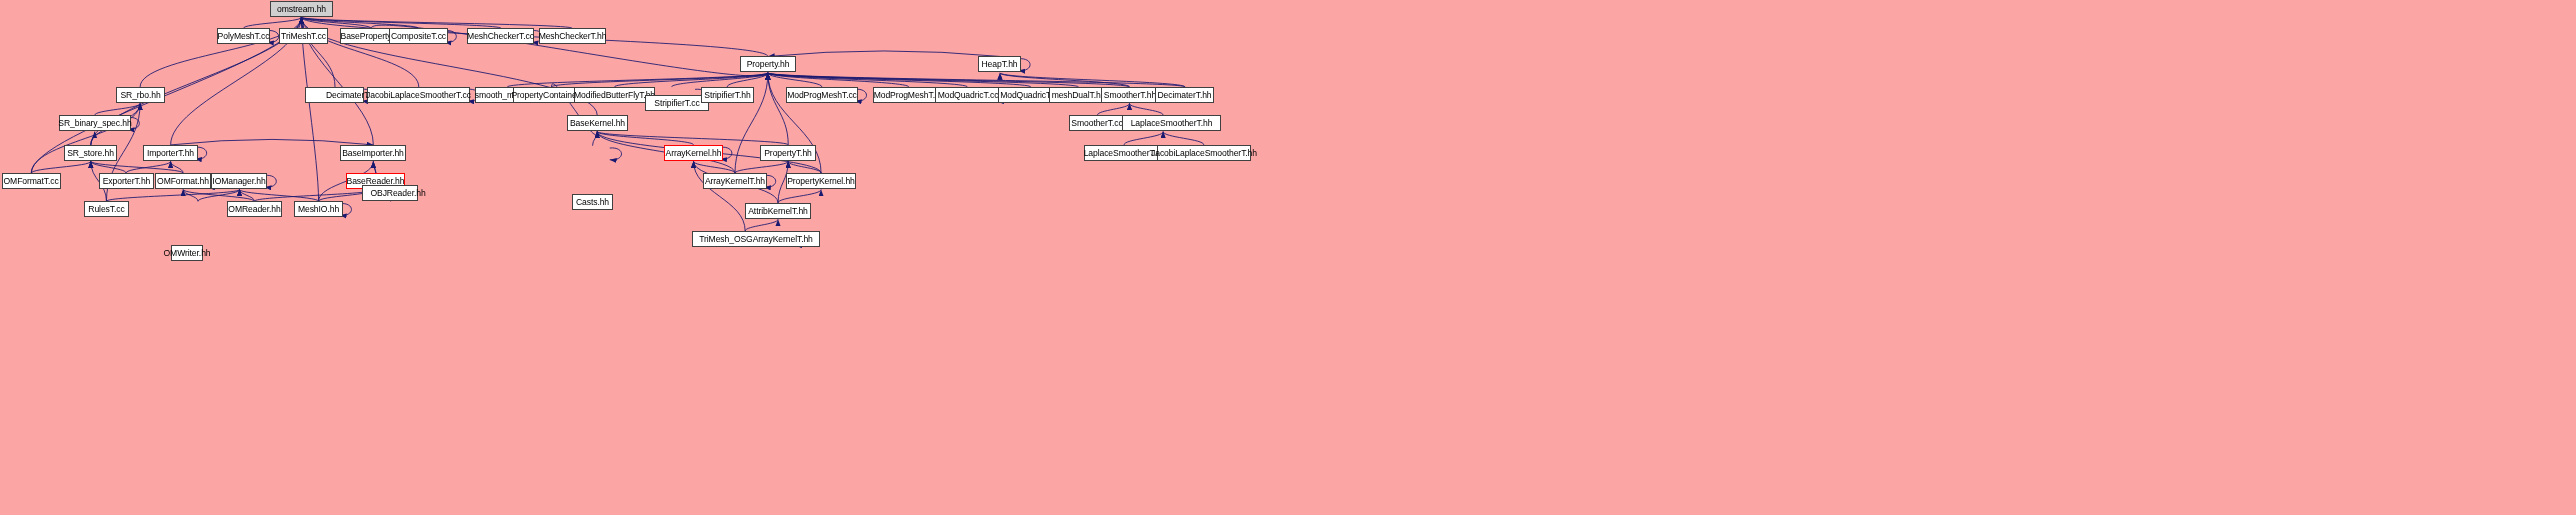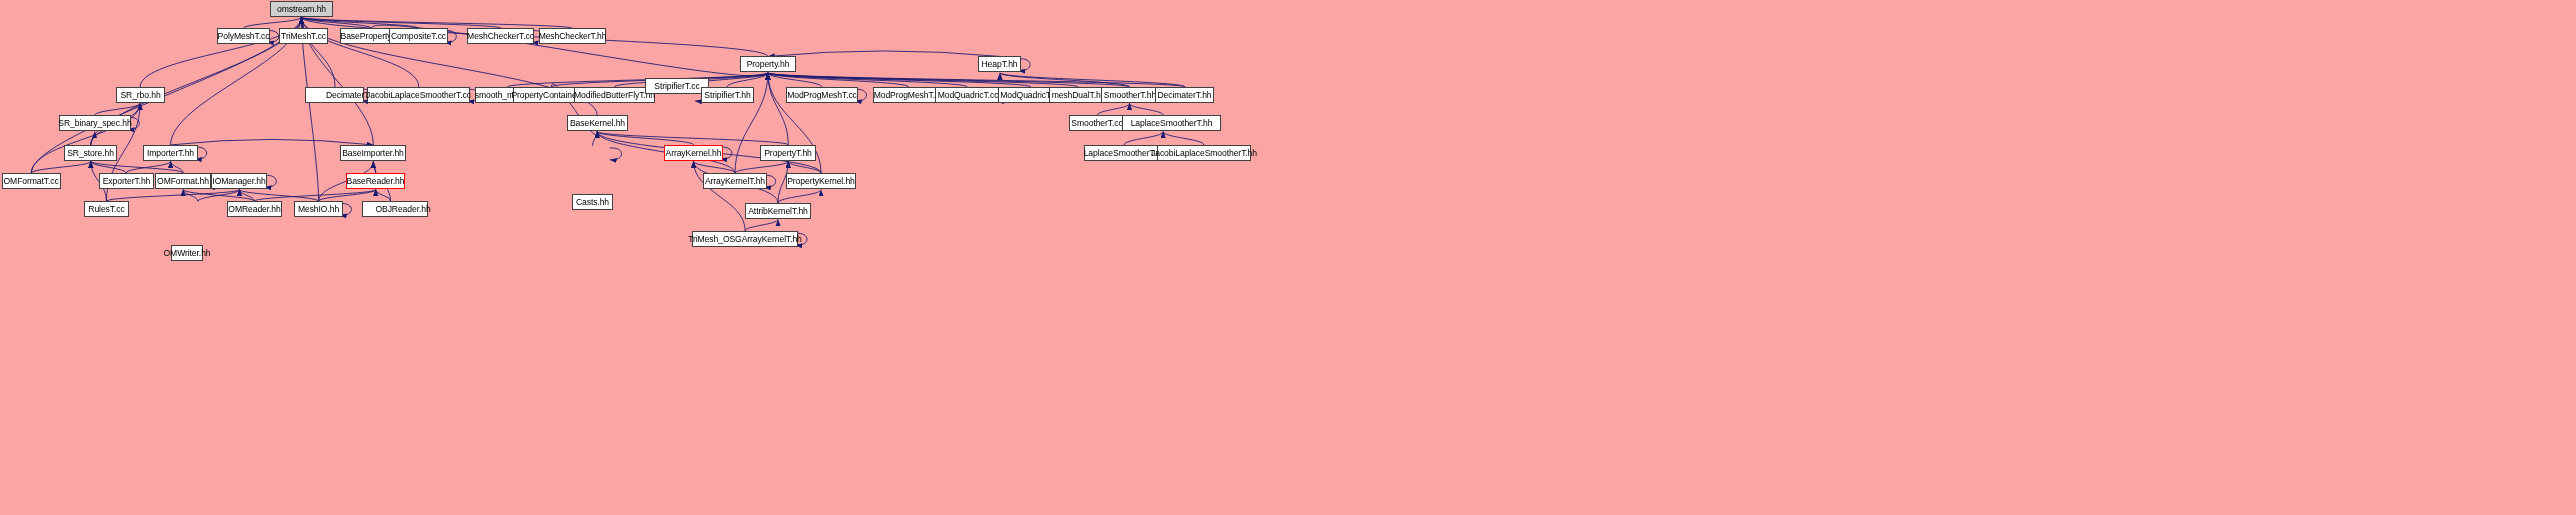--- a/index.html
+++ b/index.html
@@ -157,21 +157,21 @@
       <div class="node" style="left: 467px; top: 28px; width: 67px;">MeshCheckerT.cc</div>
       <div class="node" style="left: 539px; top: 28px; width: 67px;">MeshCheckerT.hh</div>
       <div class="node" style="left: 740px; top: 56px; width: 56px;">Property.hh</div>
       <div class="node" style="left: 978px; top: 56px; width: 43px;">HeapT.hh</div>
       <div class="node" style="left: 116px; top: 87px; width: 49px;">SR_rbo.hh</div>
       <div class="node" style="left: 305px; top: 87px; width: 59px; padding-left: 36px;">DecimaterT.cc</div>
       <div class="node" style="left: 367px; top: 87px; width: 103px;">JacobiLaplaceSmootherT.cc</div>
       <div class="node" style="left: 475px; top: 87px; width: 64px;">smooth_mesh.hh</div>
       <div class="node" style="left: 513px; top: 87px; width: 76px;">PropertyContainer.hh</div>
       <div class="node" style="left: 574px; top: 87px; width: 81px;">ModifiedButterFlyT.hh</div>
-      <div class="node" style="left: 645px; top: 78px; width: 64px;">StripifierT.cc</div>
+      <div class="node" style="left: 645px; top: 95px; width: 64px;">StripifierT.cc</div>
       <div class="node" style="left: 701px; top: 87px; width: 53px;">StripifierT.hh</div>
       <div class="node" style="left: 786px; top: 87px; width: 72px;">ModProgMeshT.cc</div>
       <div class="node" style="left: 873px; top: 87px; width: 72px;">ModProgMeshT.hh</div>
       <div class="node" style="left: 935px; top: 87px; width: 66px;">ModQuadricT.cc</div>
       <div class="node" style="left: 998px; top: 87px; width: 66px;">ModQuadricT.hh</div>
       <div class="node" style="left: 1049px; top: 87px; width: 59px;">meshDualT.hh</div>
       <div class="node" style="left: 1101px; top: 87px; width: 58px;">SmootherT.hh</div>
       <div class="node" style="left: 1155px; top: 87px; width: 59px;">DecimaterT.hh</div>
       <div class="node" style="left: 59px; top: 115px; width: 72px;">SR_binary_spec.hh</div>
       <div class="node" style="left: 567px; top: 115px; width: 61px;">BaseKernel.hh</div>
@@ -189,18 +189,18 @@
       <div class="node" style="left: 99px; top: 173px; width: 55px;">ExporterT.hh</div>
       <div class="node" style="left: 155px; top: 173px; width: 56px;">OMFormat.hh</div>
       <div class="node" style="left: 211px; top: 173px; width: 56px;">IOManager.hh</div>
       <div class="node hl" style="left: 346px; top: 173px; width: 59px;">BaseReader.hh</div>
       <div class="node" style="left: 703px; top: 173px; width: 64px;">ArrayKernelT.hh</div>
       <div class="node" style="left: 786px; top: 173px; width: 70px;">PropertyKernel.hh</div>
       <div class="node" style="left: 84px; top: 201px; width: 45px;">RulesT.cc</div>
       <div class="node" style="left: 171px; top: 201px; width: 32px; margin-top: 44px;">OMWriter.hh</div>
       <div class="node" style="left: 227px; top: 201px; width: 55px;">OMReader.hh</div>
       <div class="node" style="left: 294px; top: 201px; width: 49px;">MeshIO.hh</div>
-      <div class="node" style="left: 362px; top: 201px; width: 66px; padding-left: 16px;">OBJReader.hh</div>
+      <div class="node" style="left: 362px; top: 185px; width: 56px; padding-left: 16px;">OBJReader.hh</div>
       <div class="node" style="left: 745px; top: 203px; width: 66px;">AttribKernelT.hh</div>
-      <div class="node" style="left: 692px; top: 231px; width: 106px;">TriMesh_OSGArrayKernelT.hh</div>
+      <div class="node" style="left: 692px; top: 231px; width: 128px;">TriMesh_OSGArrayKernelT.hh</div>
     </div>
 </div>
 
 
 </body></html>

